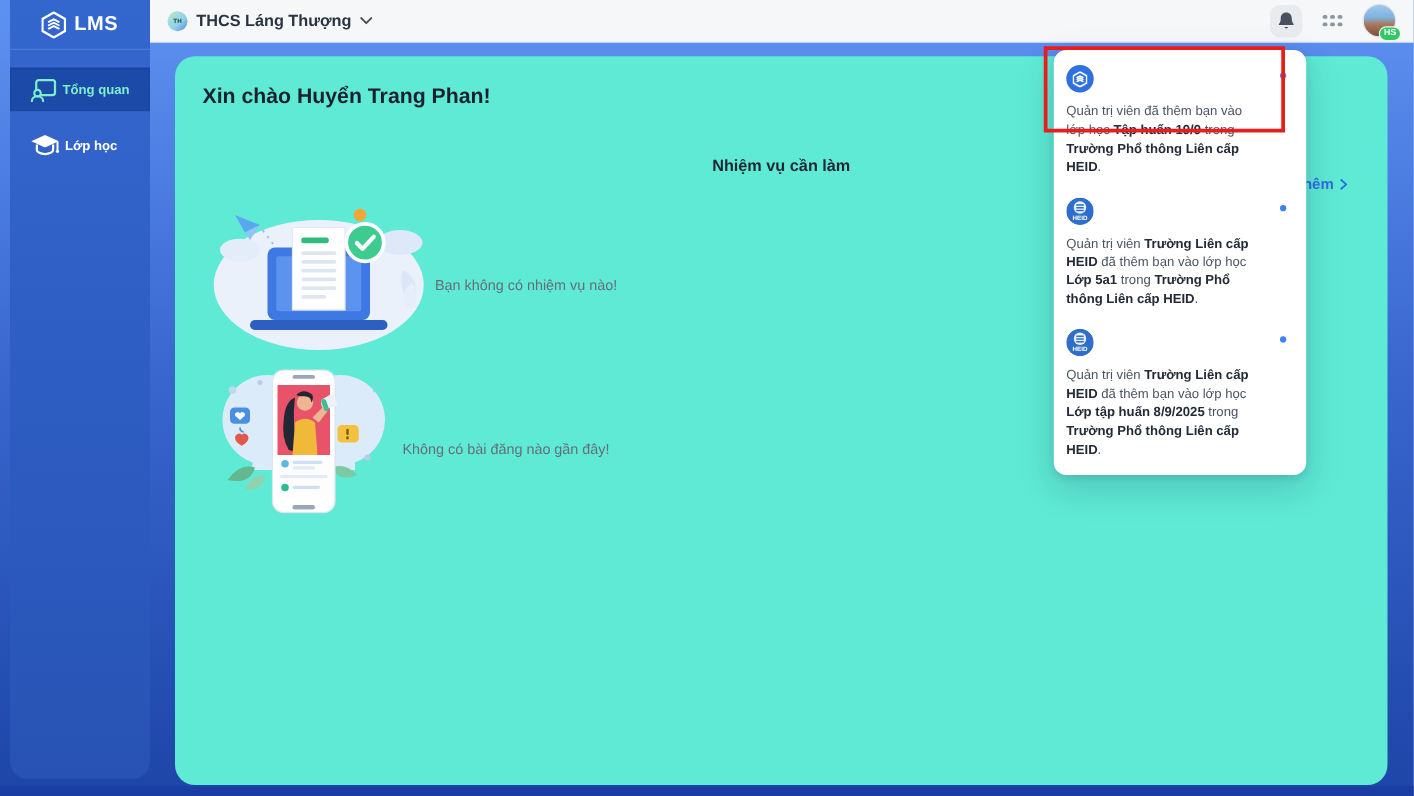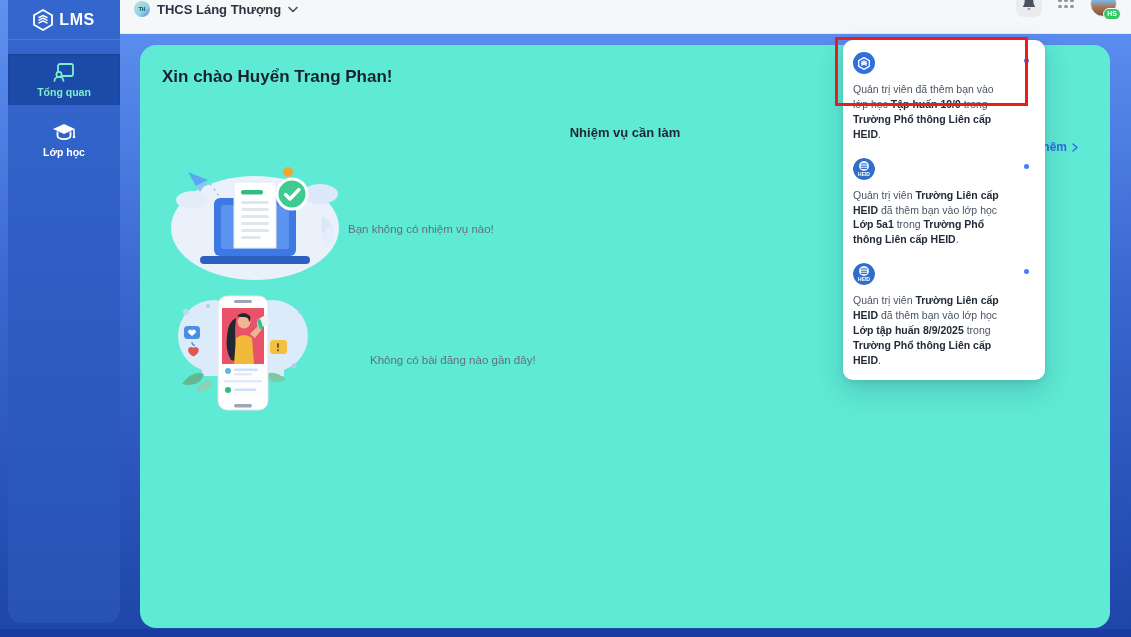--- a/index.html
+++ b/index.html
@@ -11,30 +11,30 @@
   .bottom-bar { position:absolute; left:0; right:0; bottom:0; height:8px; background:#1b3da3; }
 
   
   .sidebar { position:absolute; left:8px; top:0; width:112px; bottom:14px;
              background:linear-gradient(180deg,#3467ce 0%,#2b59bd 70%,#2853b4 100%);
              border-radius:0 0 14px 14px; z-index:3; }
   .logo-row { height:40px; display:flex; align-items:center; justify-content:center; gap:6px;
               border-bottom:1px solid rgba(255,255,255,.12); }
   .logo-row .logo-text { color:#fff; font-size:16px; font-weight:700; letter-spacing:.5px; }
   .nav { margin-top:14px; }
-  .nav-item { display:flex; flex-direction:column; align-items:center; gap:4px;
-              padding:8px 0 7px; cursor:pointer; }
+  .nav-item { display:flex; align-items:center; gap:4px;
+              padding:8px 16px 7px; cursor:pointer; }
   .nav-item .lbl { color:#ffffff; font-size:10.5px; font-weight:600; }
   .nav-item.active { background:#1c4aa9; box-shadow:inset 0 1px 2px rgba(0,0,0,.15); }
   .nav-item.active .lbl { color:#7df0cb; }
-  .nav-item + .nav-item { margin-top:10px;justify-content:space-between; }
+  .nav-item + .nav-item { margin-top:10px; }
 
   
   .topbar { position:absolute; left:120px; right:0; top:0; height:34px; background:#f6f7f9;
-            border-bottom:1px solid #e4e7ec; display:flex; align-items:flex-end;
+            border-bottom:1px solid #e4e7ec; display:flex; align-items:center;
             padding:16px 14px; z-index:2; }
   .school-select { display:flex; align-items:center; gap:7px; cursor:pointer; }
   .school-logo { width:16px; height:16px; border-radius:50%;
                  background:linear-gradient(135deg,#bfe6c8 0%,#8fd0ef 60%,#4f86c8 100%);
                  display:flex; align-items:center; justify-content:center;
                  color:#0c4d2c; font-size:5px; font-weight:800; }
   .school-name { font-size:13px; font-weight:600; color:#2b3442; }
   .topbar-right { margin-left:auto; display:flex; align-items:center; gap:16px; }
   .bell-btn { width:26px; height:26px; border-radius:8px; background:#e9ebef;
               display:flex; align-items:center; justify-content:center; cursor:pointer; }
@@ -53,21 +53,21 @@
   .card { position:absolute; left:140px; top:45px; right:21px; bottom:9px; background:#5eead4;
           border-radius:16px; z-index:1; padding:22px 22px 0 22px; overflow:hidden; }
   .greeting { font-size:17px; font-weight:800; color:#19212e; }
   .section-head { display:flex; align-items:center; margin-top:38px;flex-direction:column; }
   .section-title { font-size:13px; font-weight:700; color:#1f2733; }
   .see-more { margin-left:auto; margin-right:10px; display:flex; align-items:center; gap:5px;
               color:#2f6be0; font-size:12px; font-weight:600; cursor:pointer; }
   .empty-state { display:flex; flex-direction:row; align-items:center; }
   .empty-caption { font-size:11.5px; color:#646f7c; margin-top:14px; }
   .empty-1 { margin-top:2px; }
-  .empty-2 { margin-top:4px;gap:48px; }
+  .empty-2 { margin-top:4px; }
   .section-2 { margin-top:26px; }
 
   
   .notif-panel { position:absolute; left:843px; top:40px; width:202px; background:#fff;
                  border-radius:10px; box-shadow:0 10px 28px rgba(15,30,70,.18), 0 2px 6px rgba(15,30,70,.10);
                  z-index:5; padding:4px 0; }
   .notif-item { position:relative; display:flex; gap:8px; padding:8px 34px 8px 10px; cursor:pointer;flex-direction:column; }
   .notif-avatar { flex:0 0 22px; width:22px; height:22px; border-radius:50%; overflow:hidden;
                   display:flex; align-items:center; justify-content:center; }
   .notif-avatar svg { display:none; }

